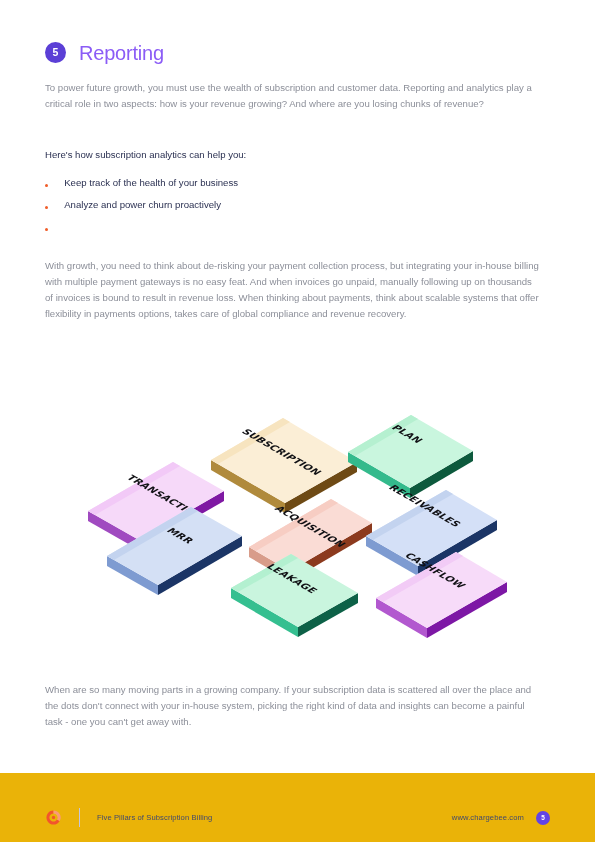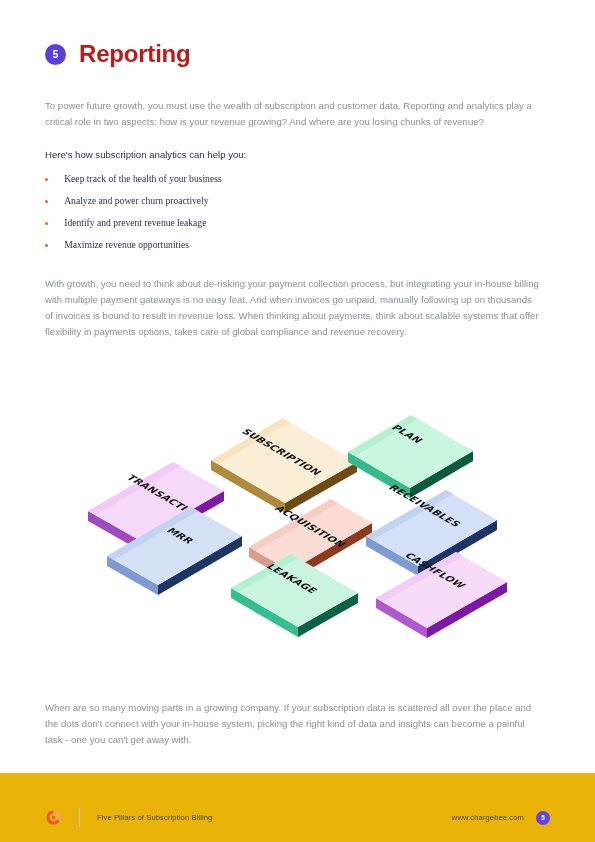--- a/index.html
+++ b/index.html
@@ -37,37 +37,36 @@
     background: #5b3fd6;
     color: #ffffff;
     font-size: 10.5px;
     font-weight: bold;
     display: flex;
     align-items: center;
     justify-content: center;
     line-height: 1;
   }
   .page-title {
-    font-size: 24px;
-    font-weight: bold;
-    color: #b91c1c;
+    font-size: 20px;
+    font-weight: normal;
+    color: #8b5cf6;
     letter-spacing: -0.2px;
     line-height: 1;
   }
 
   
   .para {
     position: absolute;
     left: 45px;
     width: 497px;
     font-size: 9.6px;
     line-height: 16px;
     color: #8c8f99;
     text-align: left;
-    margin-top: 18px;
   }
   .para-1 { top: 80px; }
   .para-2 { top: 258px; }
   .para-3 { top: 682px; }
 
   .lead-in {
     position: absolute;
     left: 45px;
     top: 148px;
     font-size: 9.6px;
@@ -80,23 +79,22 @@
     position: absolute;
     left: 45px;
     top: 172px;
     width: 460px;
     margin: 0;
     padding: 0;
     list-style: none;
   }
   .bullets li {
     display: flex;
-    align-items: flex-start;
+    align-items: center;
     height: 22px;
-    font-family: Liberation Serif, serif;
   }
   .bullet-dot {
     width: 3.2px;
     height: 3.2px;
     border-radius: 50%;
     background: #f05c28;
     margin-top: 5.5px;
     margin-right: 16px;
     flex: 0 0 auto;
   }
@@ -198,25 +196,20 @@
     <li>
       <span class="bullet-dot"></span>
       <span class="bullet-text">Keep track of the health of your business</span>
     </li>
     <li>
       <span class="bullet-dot"></span>
       <span class="bullet-text">Analyze and power churn proactively</span>
     </li>
     <li>
       <span class="bullet-dot"></span>
-      <span class="bullet-text">Identify and prevent revenue leakage</span>
-    </li>
-    <li>
-      <span class="bullet-dot"></span>
-      <span class="bullet-text">Maximize revenue opportunities</span>
     </li>
   </ul>
 
   <div class="para para-2">With growth, you need to think about de-risking your payment collection process, but integrating your in-house billing with multiple payment gateways is no easy feat. And when invoices go unpaid, manually following up on thousands of invoices is bound to result in revenue loss. When thinking about payments, think about scalable systems that offer flexibility in payments options, takes care of global compliance and revenue recovery.</div>
 
   <div class="illustration">
     <svg width="595" height="280" viewBox="0 0 595 280" xmlns="http://www.w3.org/2000/svg">
 
       <g>
         <polygon points="224,106 224,116 139,165 139,155" fill="#7f18a3"></polygon>

